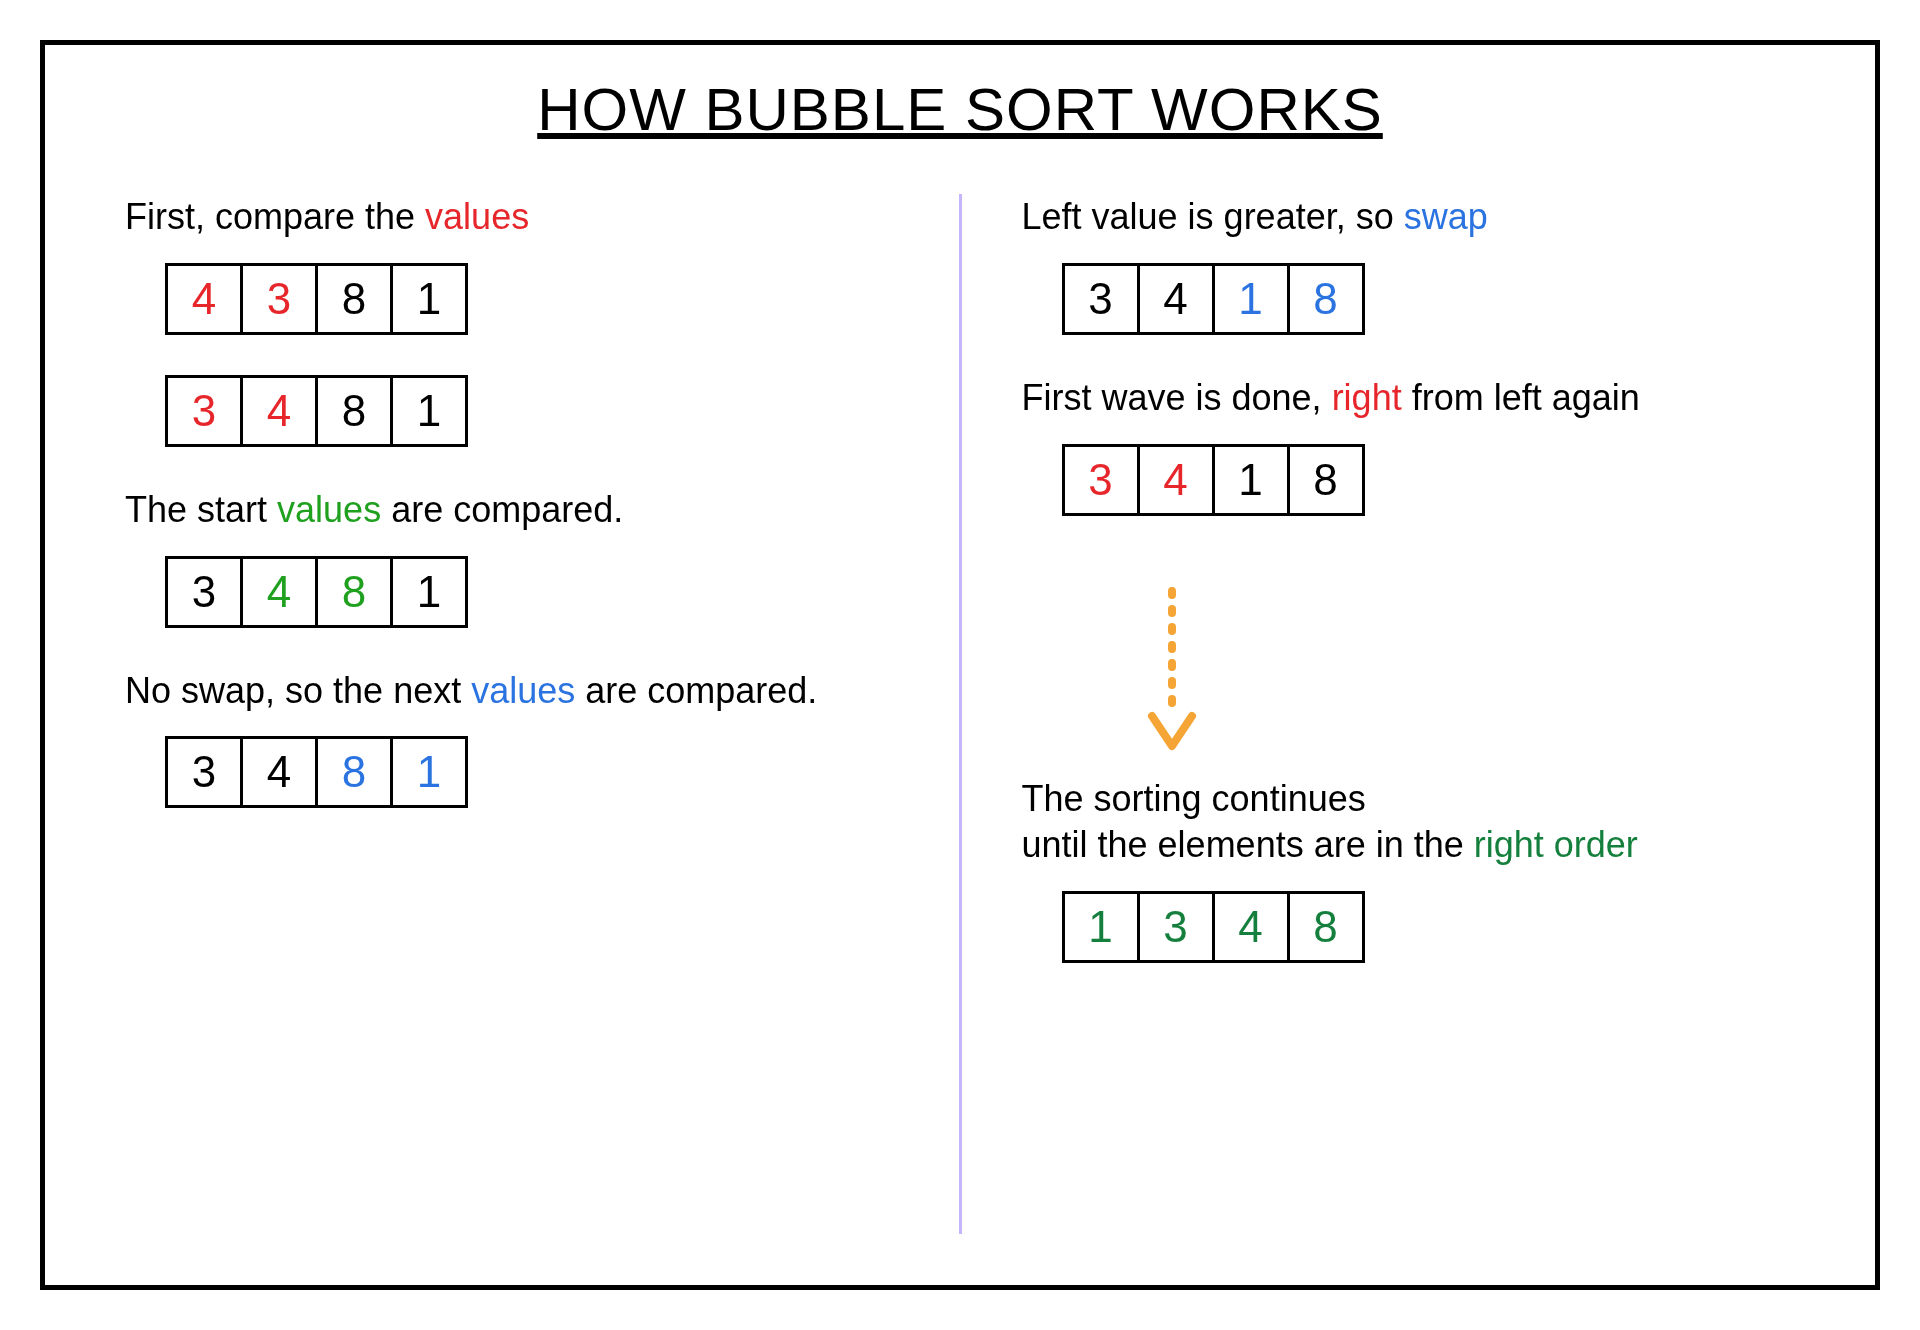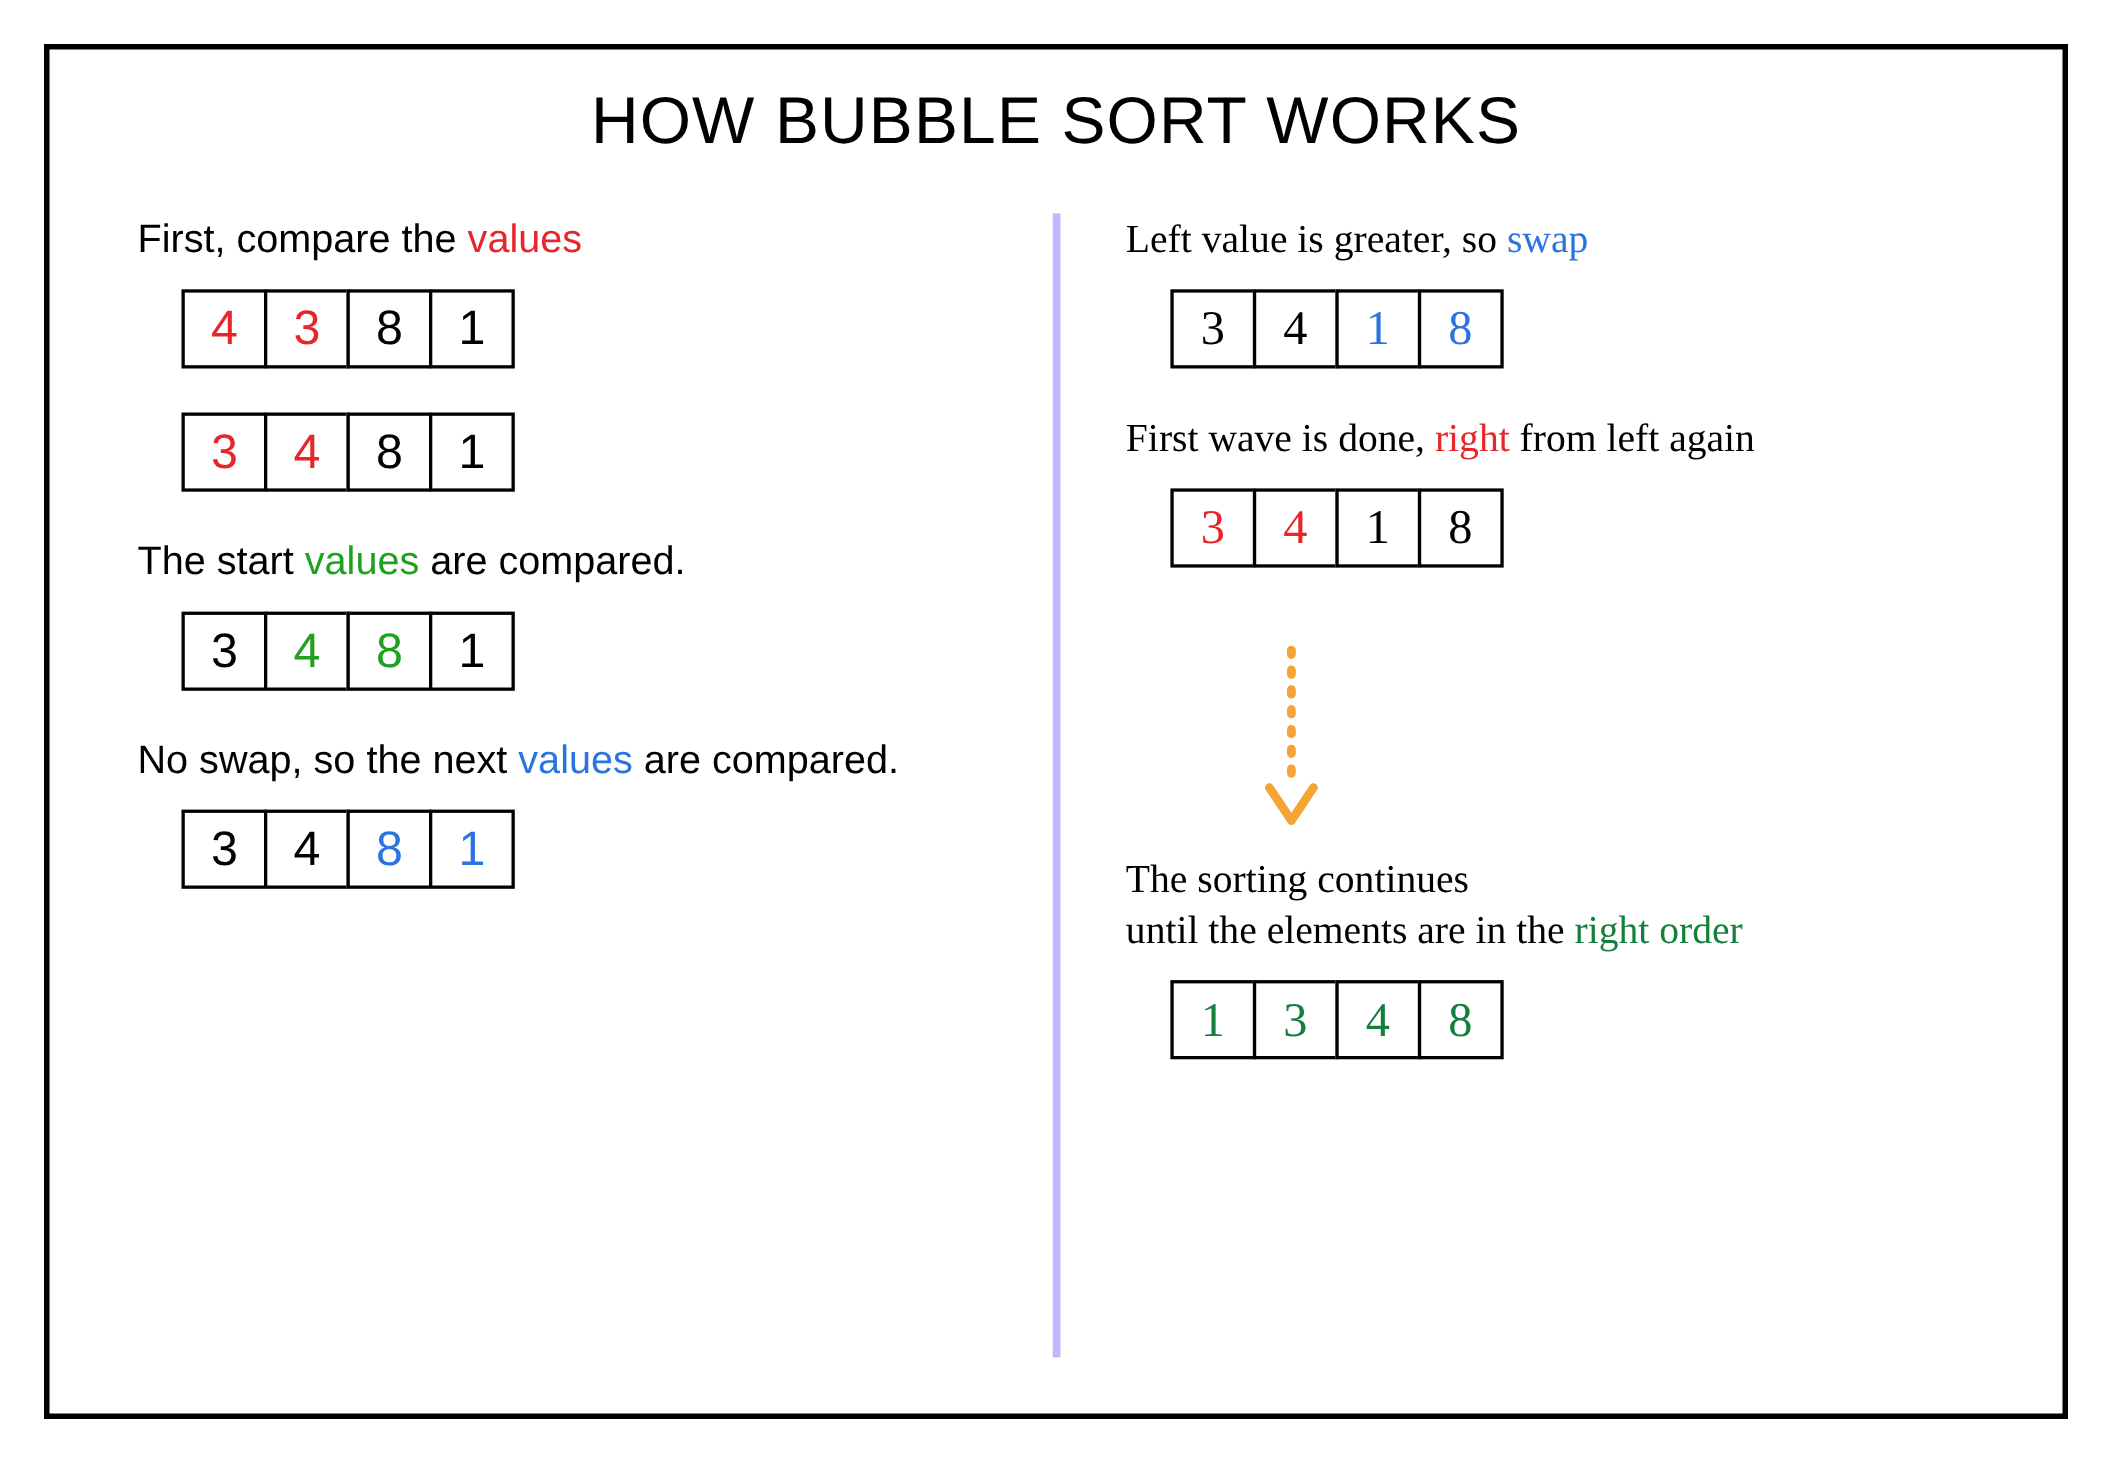--- a/index.html
+++ b/index.html
@@ -15,35 +15,36 @@
     border: 5px solid #000;
     width: 100%;
     height: 100%;
     padding: 20px 50px 40px 50px;
     position: relative;
   }
   .title {
     text-align: center;
     font-size: 60px;
     font-weight: 400;
+    text-decoration: underline;
     letter-spacing: 1px;
     margin: 10px 0 50px 0;
   }
   .columns {
     display: flex;
     height: calc(100% - 140px);
   }
   .col {
     flex: 1;
     padding: 0 30px;
     display: flex;
     flex-direction: column;
   }
   .col-left { padding-right: 60px; }
-  .col-right { padding-left: 60px; border-left: 7px solid #c4b5fd; font-family: Liberation Serif, serif; }
+  .col-right { padding-left: 60px; border-left: 3px solid #c4b5fd; }
   .step { margin-bottom: 40px; }
   .caption {
     font-size: 36px;
     line-height: 1.3;
     margin-bottom: 22px;
   }
   .array {
     display: flex;
     margin-left: 40px;
   }

